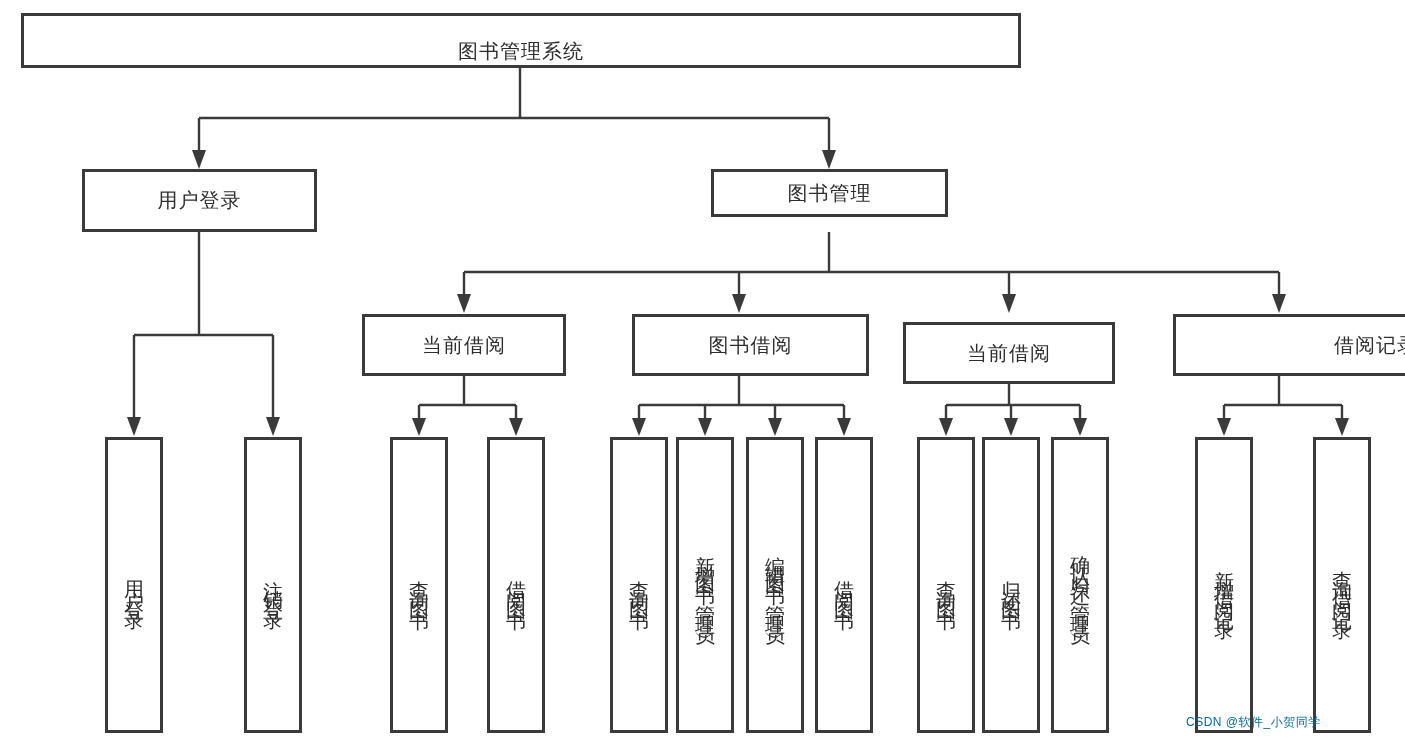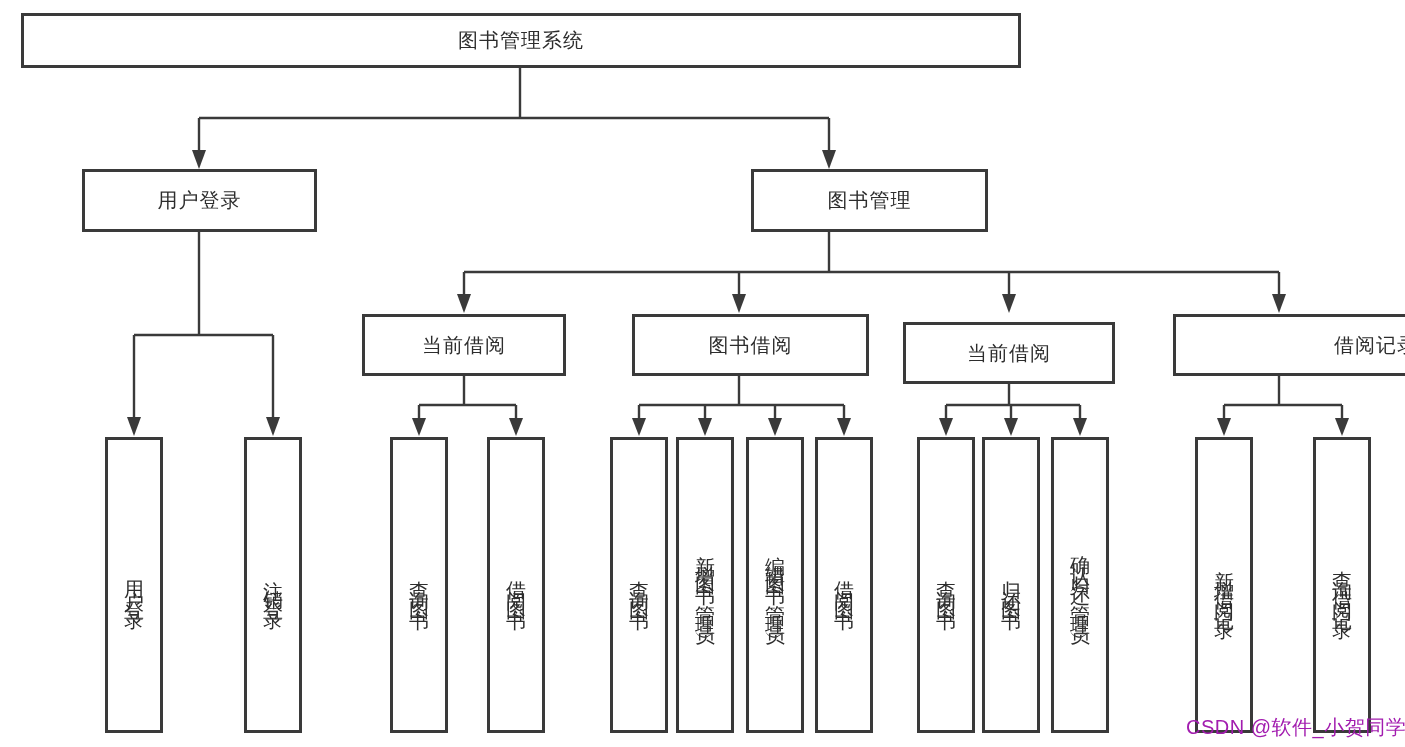--- a/index.html
+++ b/index.html
@@ -35,44 +35,44 @@
   }
   .vlabel {
     writing-mode: vertical-rl;
     text-orientation: mixed;
     font-size: 20px;
     letter-spacing: 10px;
     line-height: 1.15;
     white-space: nowrap;
   }
   
-  .n-root   { left: 21px;   top: 13px;  width: 1000px; height: 55px; }
+  .n-root   { left: 21px;   top: 13px;  width: 1000px; height: 55px; align-items: flex-end; }
   
   .n-login  { left: 82px;   top: 169px; width: 235px;  height: 63px; }
-  .n-mgmt   { left: 711px;  top: 169px; width: 237px;  height: 63px; margin-left: 40px; }
+  .n-mgmt   { left: 711px;  top: 169px; width: 237px;  height: 48px; }
   
   .n-rec    { left: 362px;  top: 314px; width: 204px;  height: 62px; }
   .n-borrow { left: 632px;  top: 314px; width: 237px;  height: 62px; }
   .n-cur    { left: 903px;  top: 314px; width: 212px;  height: 62px; margin-top: 8px; }
   .n-hist   { left: 1173px; top: 314px; width: 248px;  height: 62px; justify-content: flex-end; }
   
   .leaf { top: 437px; width: 58px; height: 296px; }
   .l-a1 { left: 105px; }  .l-a2 { left: 244px; }
   .l-b1 { left: 390px; }  .l-b2 { left: 487px; }
   .l-c1 { left: 610px; }  .l-c2 { left: 676px; }
   .l-c3 { left: 746px; }  .l-c4 { left: 815px; }
   .l-d1 { left: 917px; }  .l-d2 { left: 982px; }  .l-d3 { left: 1051px; }
   .l-e1 { left: 1195px; } .l-e2 { left: 1313px; }
   .watermark {
     position: absolute;
     left: 1186px;
     top: 714px;
-    font-size: 20px;
+    font-size: 12px;
     letter-spacing: 0.5px;
-    color: #a21caf;
+    color: #0369a1;
     z-index: 5;
     white-space: nowrap;
   }
 </style>
 </head>
 <body>
 
 <div class="canvas">
 
   <svg class="connectors" viewBox="0 0 1405 747" xmlns="http://www.w3.org/2000/svg">

